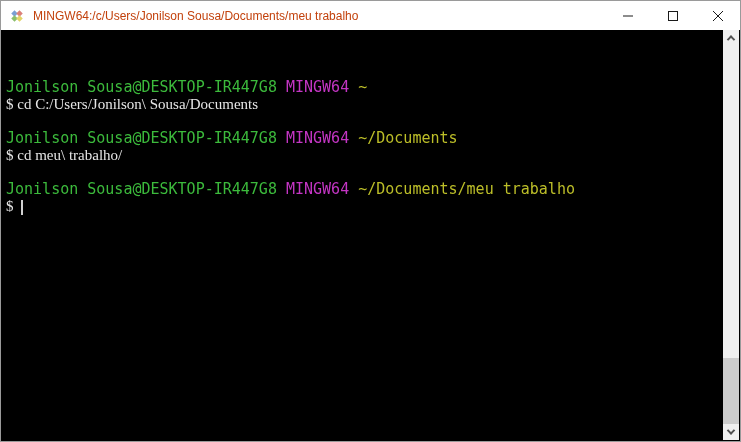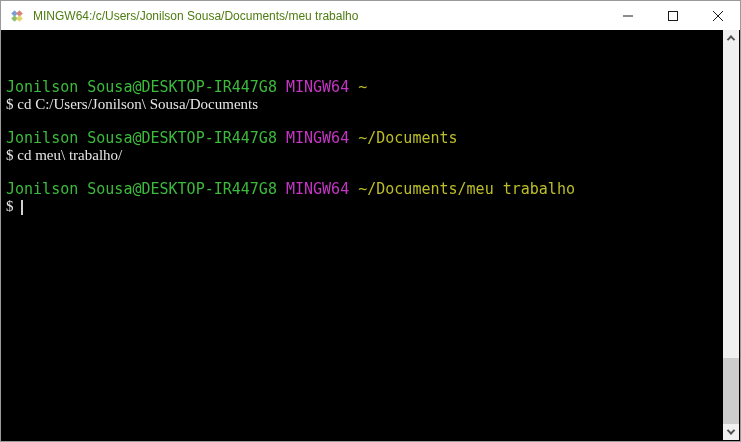--- a/index.html
+++ b/index.html
@@ -25,21 +25,21 @@
     align-items: center;
     padding-left: 8px;
   }
   .app-icon {
     width: 16px; height: 16px;
     flex: 0 0 auto;
     margin-right: 8px;
   }
   .title-text {
     font-size: 12px;
-    color: #4d7c0f;
+    color: #c2410c;
     white-space: nowrap;
     overflow: hidden;
     flex: 1 1 auto;
   }
   .controls {
     display: flex;
     height: 100%;
     flex: 0 0 auto;
   }
   .ctrl-btn {

